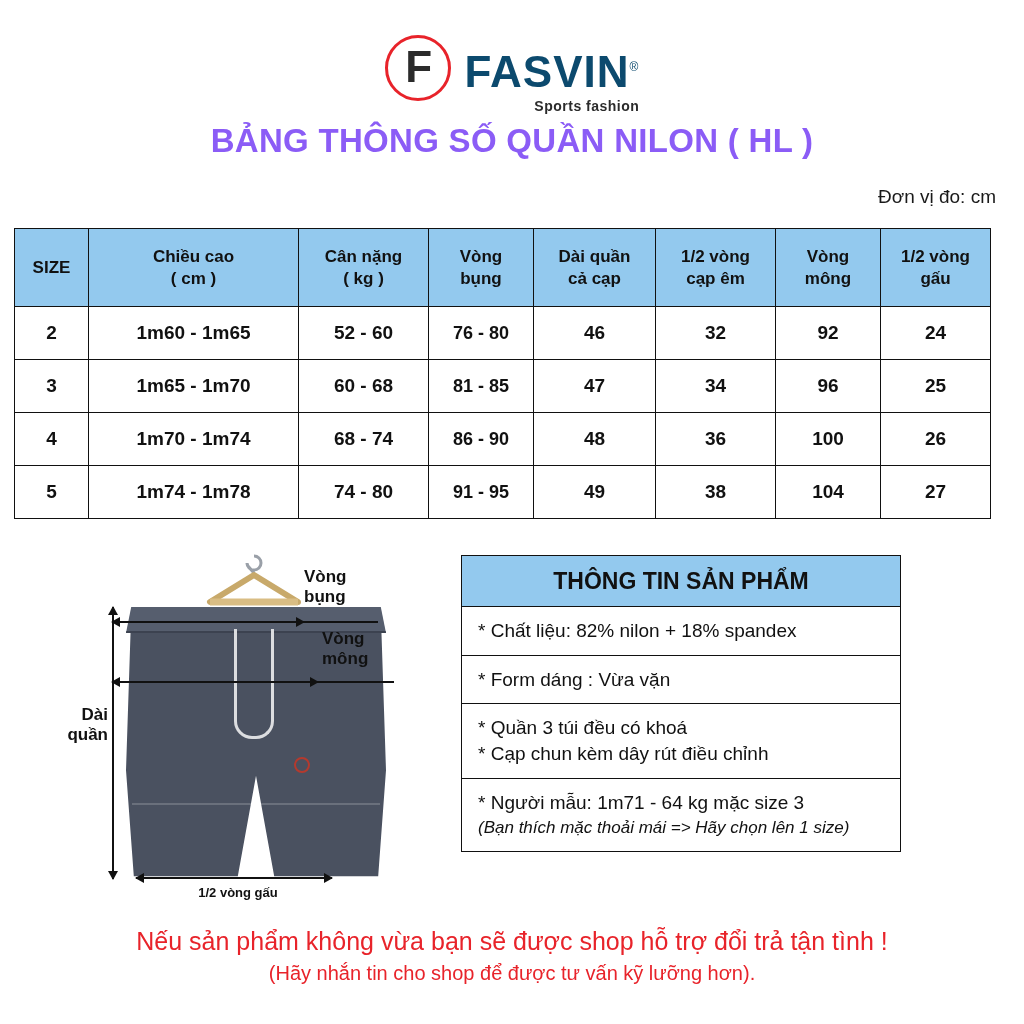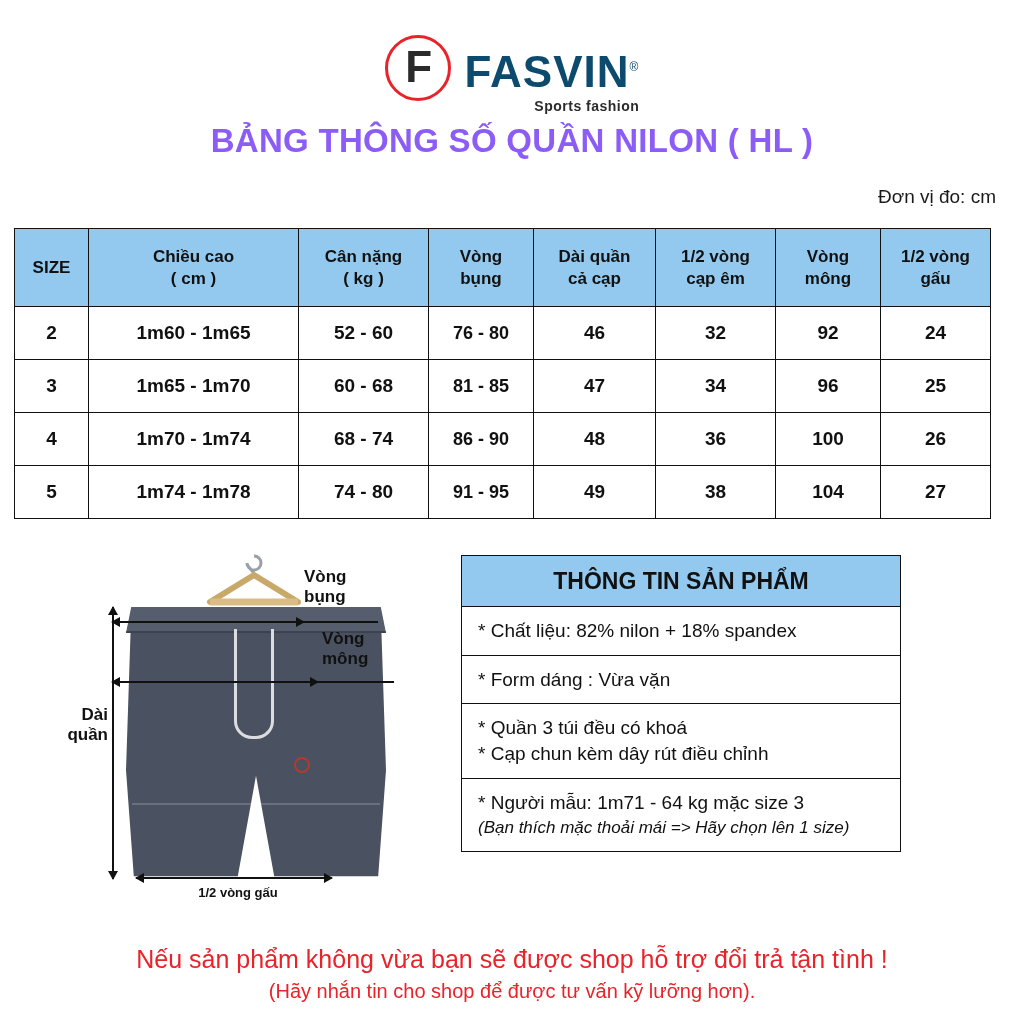--- a/index.html
+++ b/index.html
@@ -255,21 +255,21 @@
     font-style: italic;
     font-size: 17px;
     display: block;
     margin-top: 2px;
   }
 
   
   .footer {
     position: absolute;
     left: 0; right: 0;
-    bottom: 18px;
+    bottom: 36px;
     text-align: center;
     color: #e8232a;
   }
   .footer .l1 { font-size: 25px; line-height: 1.45; }
   .footer .l2 { font-size: 20px; line-height: 1.45; }
 </style>
 </head>
 <body>
 
 <div class="page">

